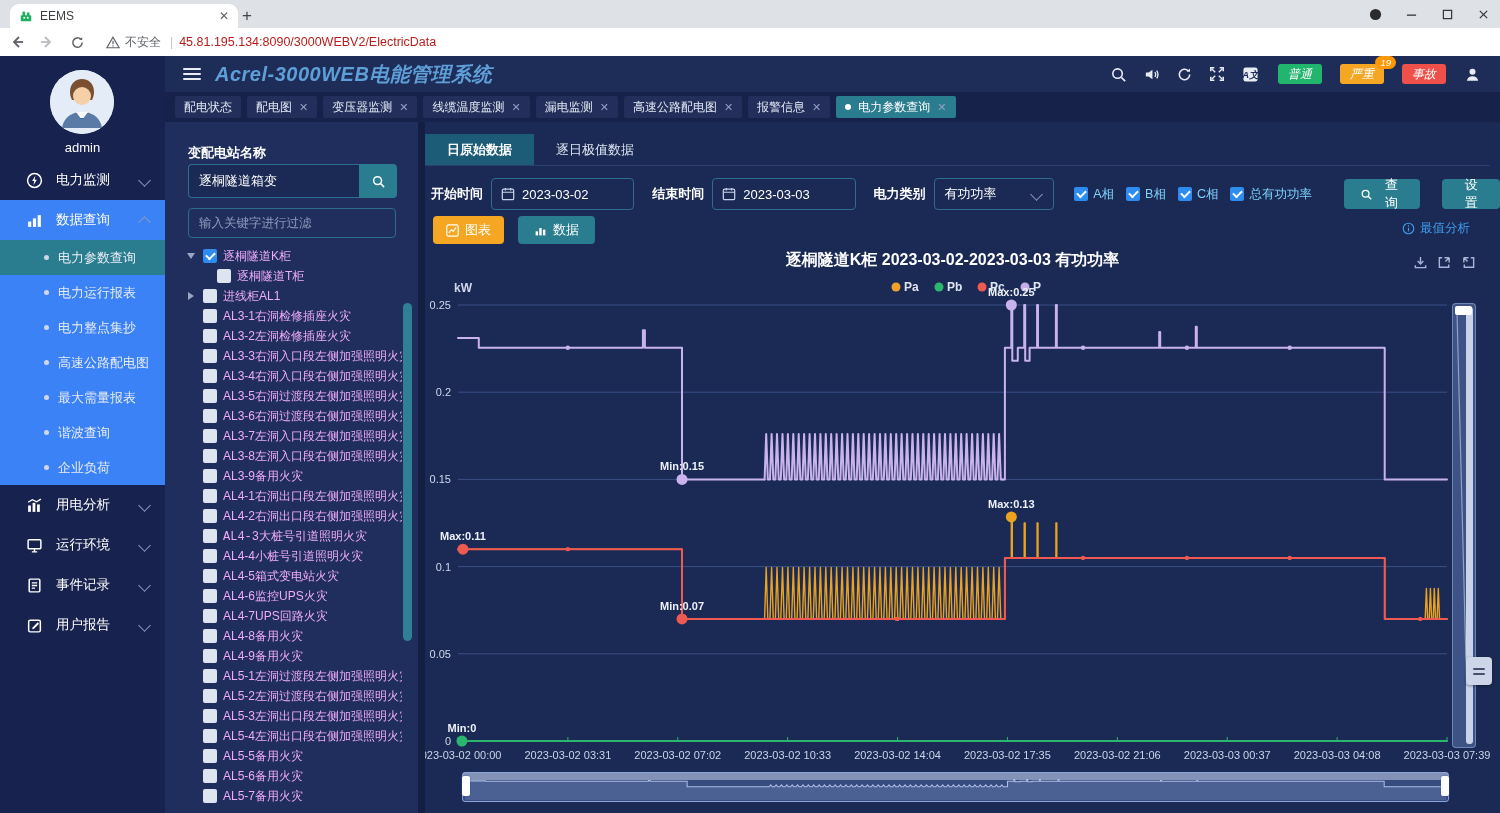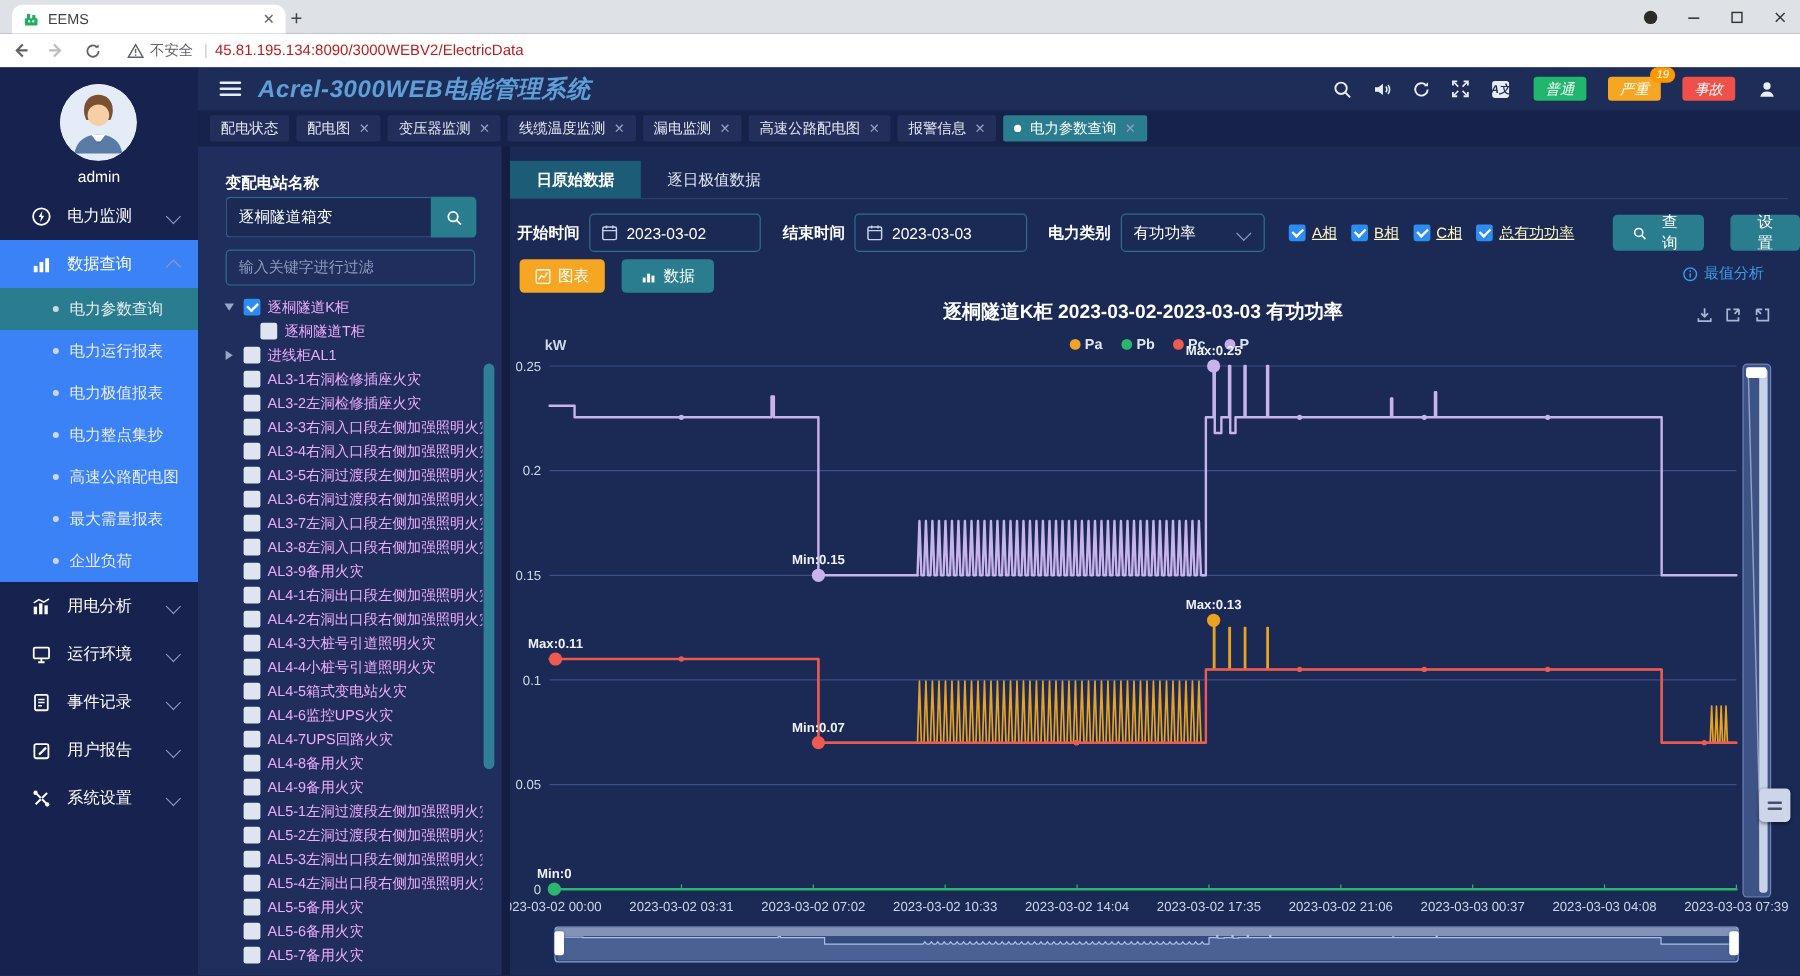--- a/index.html
+++ b/index.html
@@ -85,21 +85,21 @@
   .mtab{height:31px;display:flex;align-items:center;padding:0 22px;font-size:13px;color:#dde3f0;}
   .mtab.act{background:#1d5c77;color:#fff;font-weight:bold;}
   .qrow{position:absolute;top:56px;left:6px;right:0;height:32px;display:flex;align-items:center;}
   .qlabel{color:#fff;font-size:13px;font-weight:bold;margin-right:8px;white-space:nowrap;}
   .dinput{width:125px;height:30px;border:1px solid #2e6d8f;border-radius:4px;background:transparent;display:flex;
           align-items:center;gap:7px;padding:0 9px;color:#fff;font-size:13px;margin-right:18px;}
   .qsel{width:100px;height:30px;border:1px solid #2e6d8f;border-radius:4px;display:flex;align-items:center;
         padding:0 10px;color:#fff;font-size:13px;margin-right:20px;}
   .qsel .chev{margin-right:2px;border-color:#8d99bd;}
   .phase{display:flex;align-items:center;gap:5px;margin-right:12px;}
-  .phase span{color:#fef9c3;font-size:12.5px;white-space:nowrap;text-decoration:underline;}
+  .phase span{color:#7dd3fc;font-size:12.5px;white-space:nowrap;}
   .tealbtn{height:30px;background:#2a7d8e;border:none;border-radius:4px;color:#fff;font-size:13px;
            display:flex;align-items:center;justify-content:center;gap:6px;padding:0 16px;}
   .arow{position:absolute;top:93px;left:8px;right:0;height:30px;display:flex;align-items:center;gap:14px;}
   .ybtn{height:28px;background:#f5a623;border:none;border-radius:4px;color:#fff;font-size:13px;
         display:flex;align-items:center;gap:6px;padding:0 13px;}
   .maxlink{position:absolute;top:98px;right:30px;color:#3f9bea;font-size:12.5px;display:flex;align-items:center;gap:5px;}
   .ctitle{position:absolute;top:128px;left:0;width:1055px;text-align:center;color:#fff;font-size:16px;font-weight:bold;}
   .toolbox{position:absolute;top:133px;right:24px;display:flex;gap:9px;}
   .toolbox svg{width:15px;height:15px;}
   .chartsvg{position:absolute;top:128px;left:0;width:1075px;height:515px;}
@@ -239,33 +239,33 @@
           <div class="sub act">
             <span class="blt"></span>
             <span>电力参数查询</span>
           </div>
           <div class="sub">
             <span class="blt"></span>
             <span>电力运行报表</span>
           </div>
           <div class="sub">
             <span class="blt"></span>
-            <span>电力极值报表</span>
-          </div>
-          <div class="sub">
-            <span class="blt"></span>
             <span>电力整点集抄</span>
           </div>
           <div class="sub">
             <span class="blt"></span>
             <span>高速公路配电图</span>
           </div>
           <div class="sub">
             <span class="blt"></span>
             <span>最大需量报表</span>
+          </div>
+          <div class="sub">
+            <span class="blt"></span>
+            <span>谐波查询</span>
           </div>
           <div class="sub">
             <span class="blt"></span>
             <span>企业负荷</span>
           </div>
         </div>
         <div class="grp">
           <span class="gic"><svg viewBox="0 0 16 16" width="17" height="17">
               <rect x="2" y="8" width="2.6" height="6" fill="#fff"></rect>
               <rect x="6.2" y="5.5" width="2.6" height="8.5" fill="#fff"></rect>
@@ -290,29 +290,20 @@
             </svg></span>
           <span>事件记录</span>
           <span class="chev"></span>
         </div>
         <div class="grp">
           <span class="gic"><svg viewBox="0 0 16 16" width="17" height="17">
               <rect x="2.5" y="3" width="11" height="11" rx="1.5" fill="none" stroke="#fff" stroke-width="1.4"></rect>
               <path d="M6 10l5-5 1.3 1.3L7.3 11.3 6 11.6z" fill="#fff"></path>
             </svg></span>
           <span>用户报告</span>
-          <span class="chev"></span>
-        </div>
-        <div class="grp">
-          <span class="gic"><svg viewBox="0 0 16 16" width="17" height="17">
-              <path d="M3.5 3.5l4 4M12.5 3.5l-4 4M3.5 12.5l4-4M12.5 12.5l-4-4" stroke="#fff" stroke-width="1.6"></path>
-              <circle cx="3.4" cy="3.4" r="1.7" fill="#fff"></circle>
-              <circle cx="12.6" cy="12.6" r="1.7" fill="#fff"></circle>
-            </svg></span>
-          <span>系统设置</span>
           <span class="chev"></span>
         </div>
       </div>
   </div>
 
   <div class="rr">
     <div class="ahdr">
       <div class="burger">
           <div></div>
           <div></div>
@@ -481,21 +472,21 @@
             <div class="trow" style="padding-left: 20px;">
               <span class="tri"></span>
               <span class="cb"></span>
               <span>AL4-1右洞出口段左侧加强照明火灾</span>
             </div>
             <div class="trow" style="padding-left: 20px;">
               <span class="tri"></span>
               <span class="cb"></span>
               <span>AL4-2右洞出口段右侧加强照明火灾</span>
             </div>
-            <div class="trow" style="padding-left: 20px;">
+            <div class="trow" style="padding-left: 20px; font-family: Liberation Mono, monospace;">
               <span class="tri"></span>
               <span class="cb"></span>
               <span>AL4-3大桩号引道照明火灾</span>
             </div>
             <div class="trow" style="padding-left: 20px;">
               <span class="tri"></span>
               <span class="cb"></span>
               <span>AL4-4小桩号引道照明火灾</span>
             </div>
             <div class="trow" style="padding-left: 20px;">

